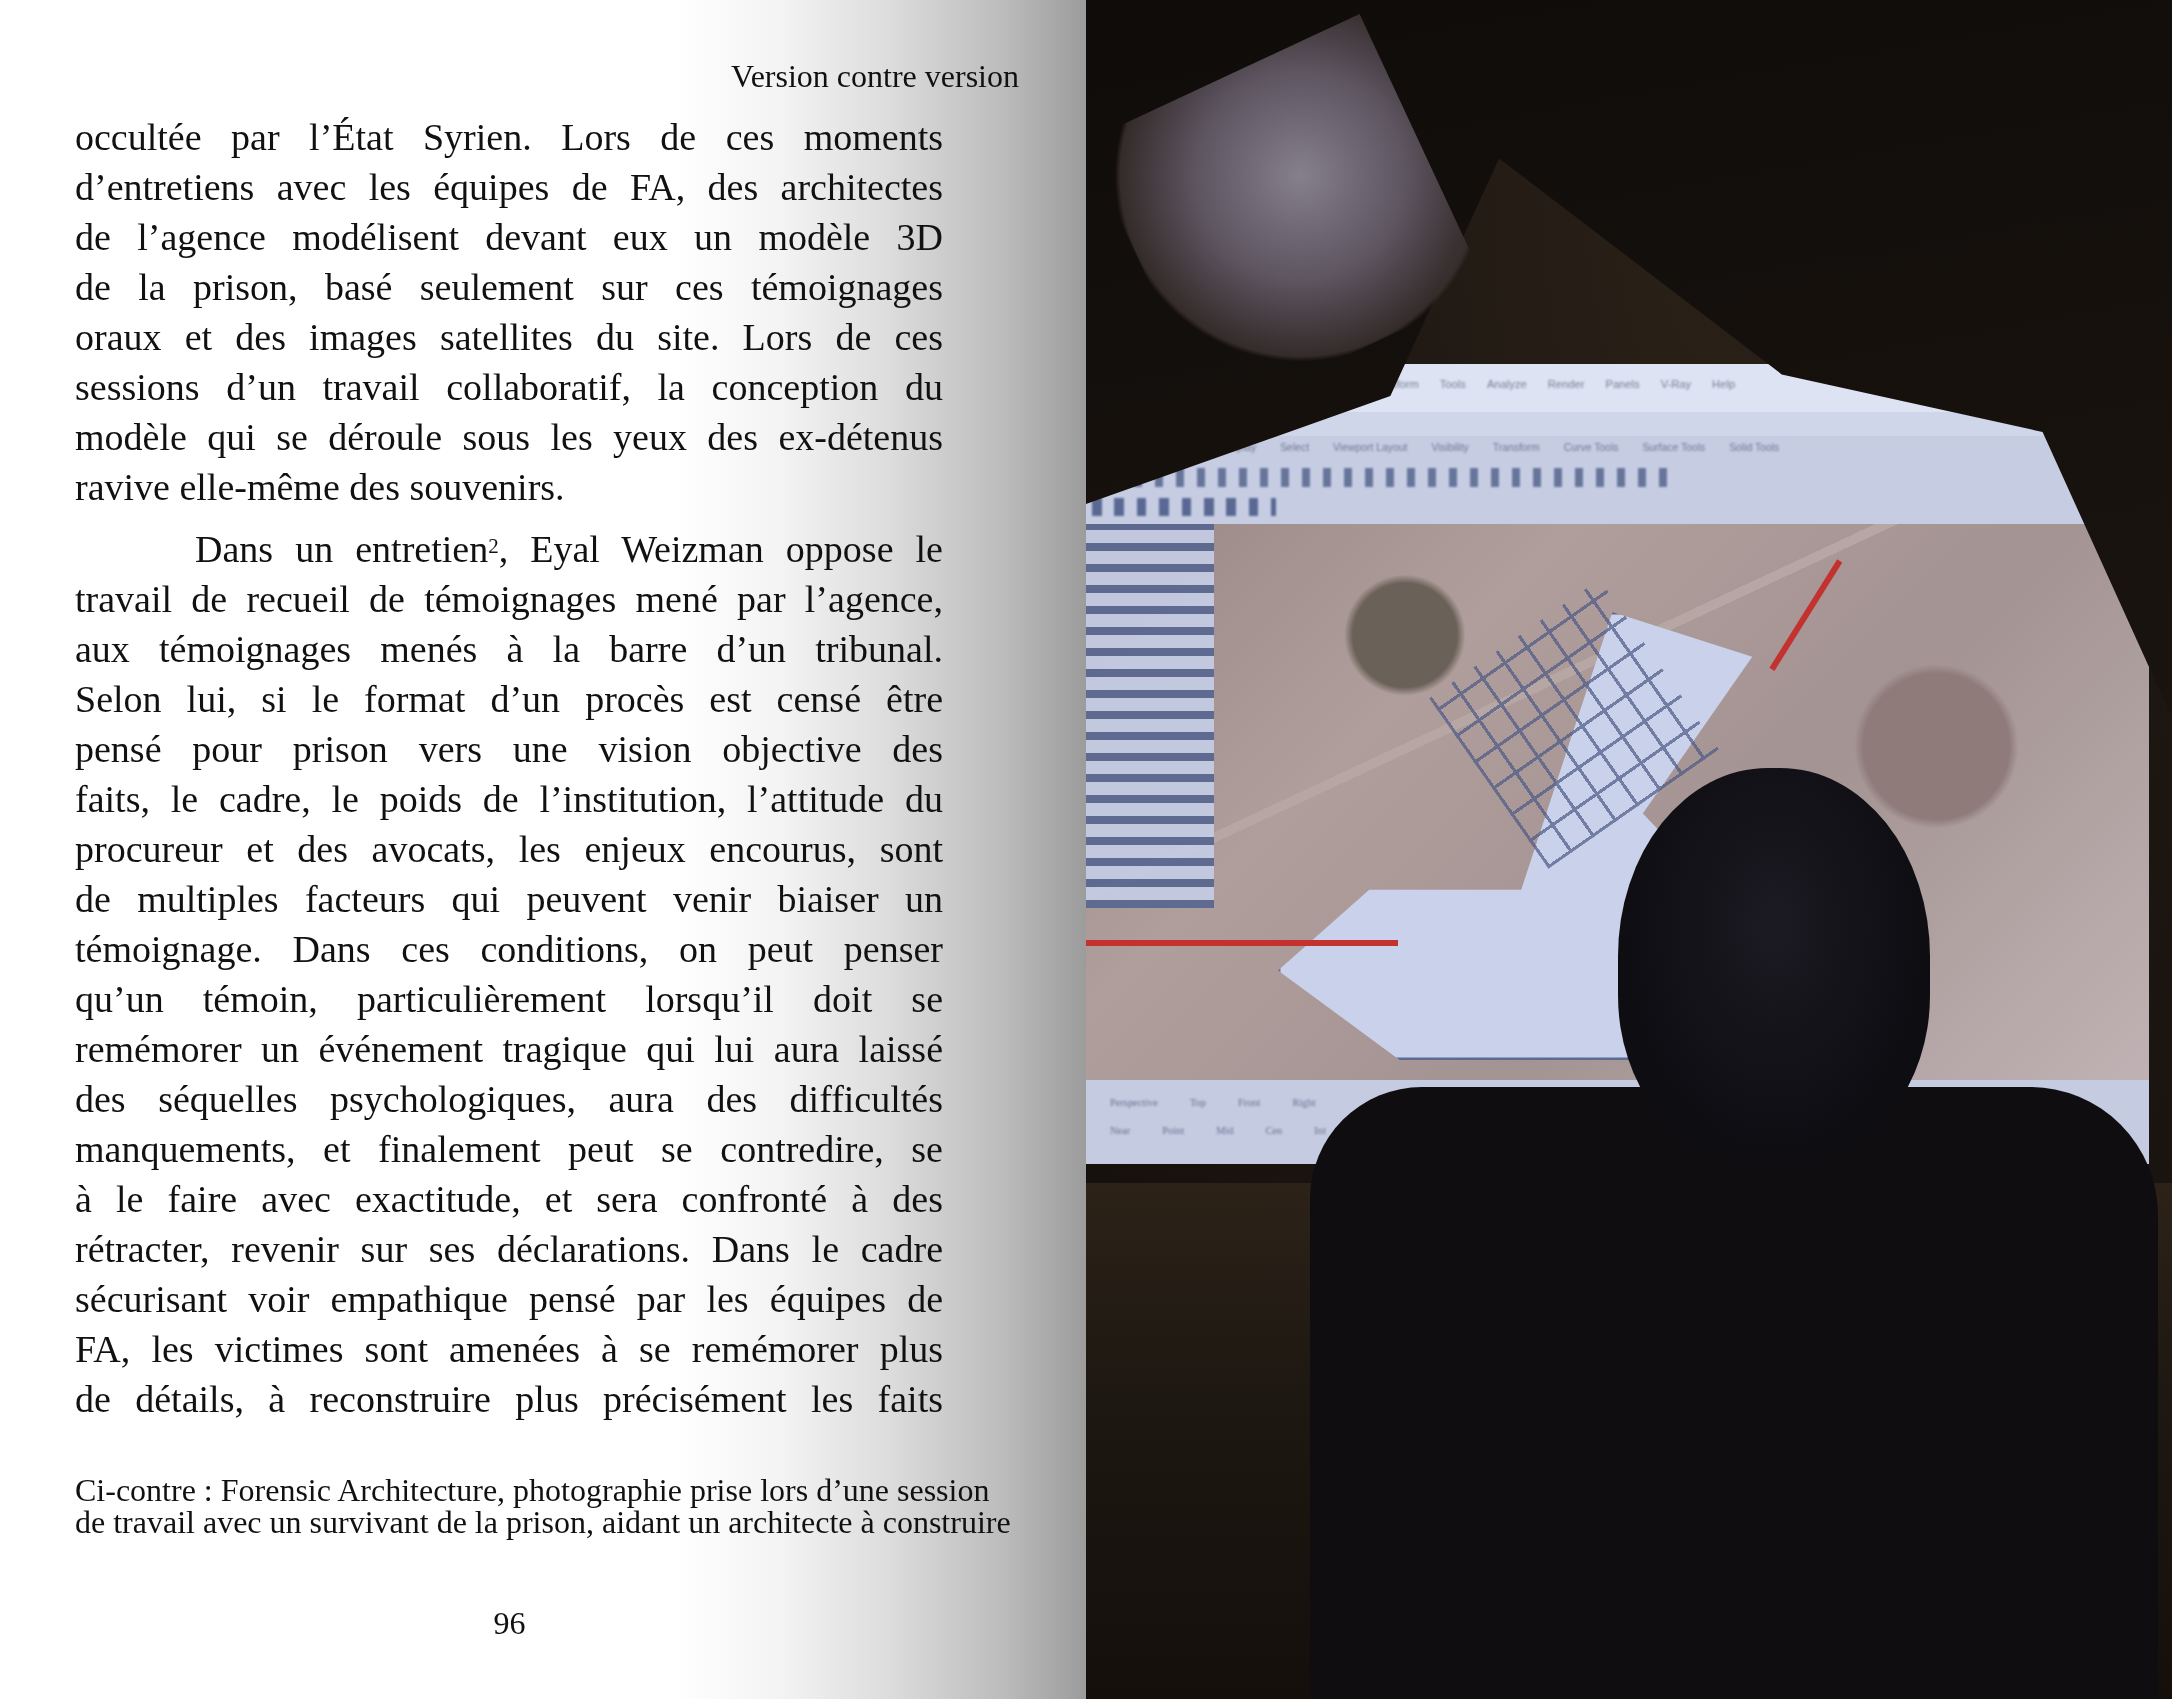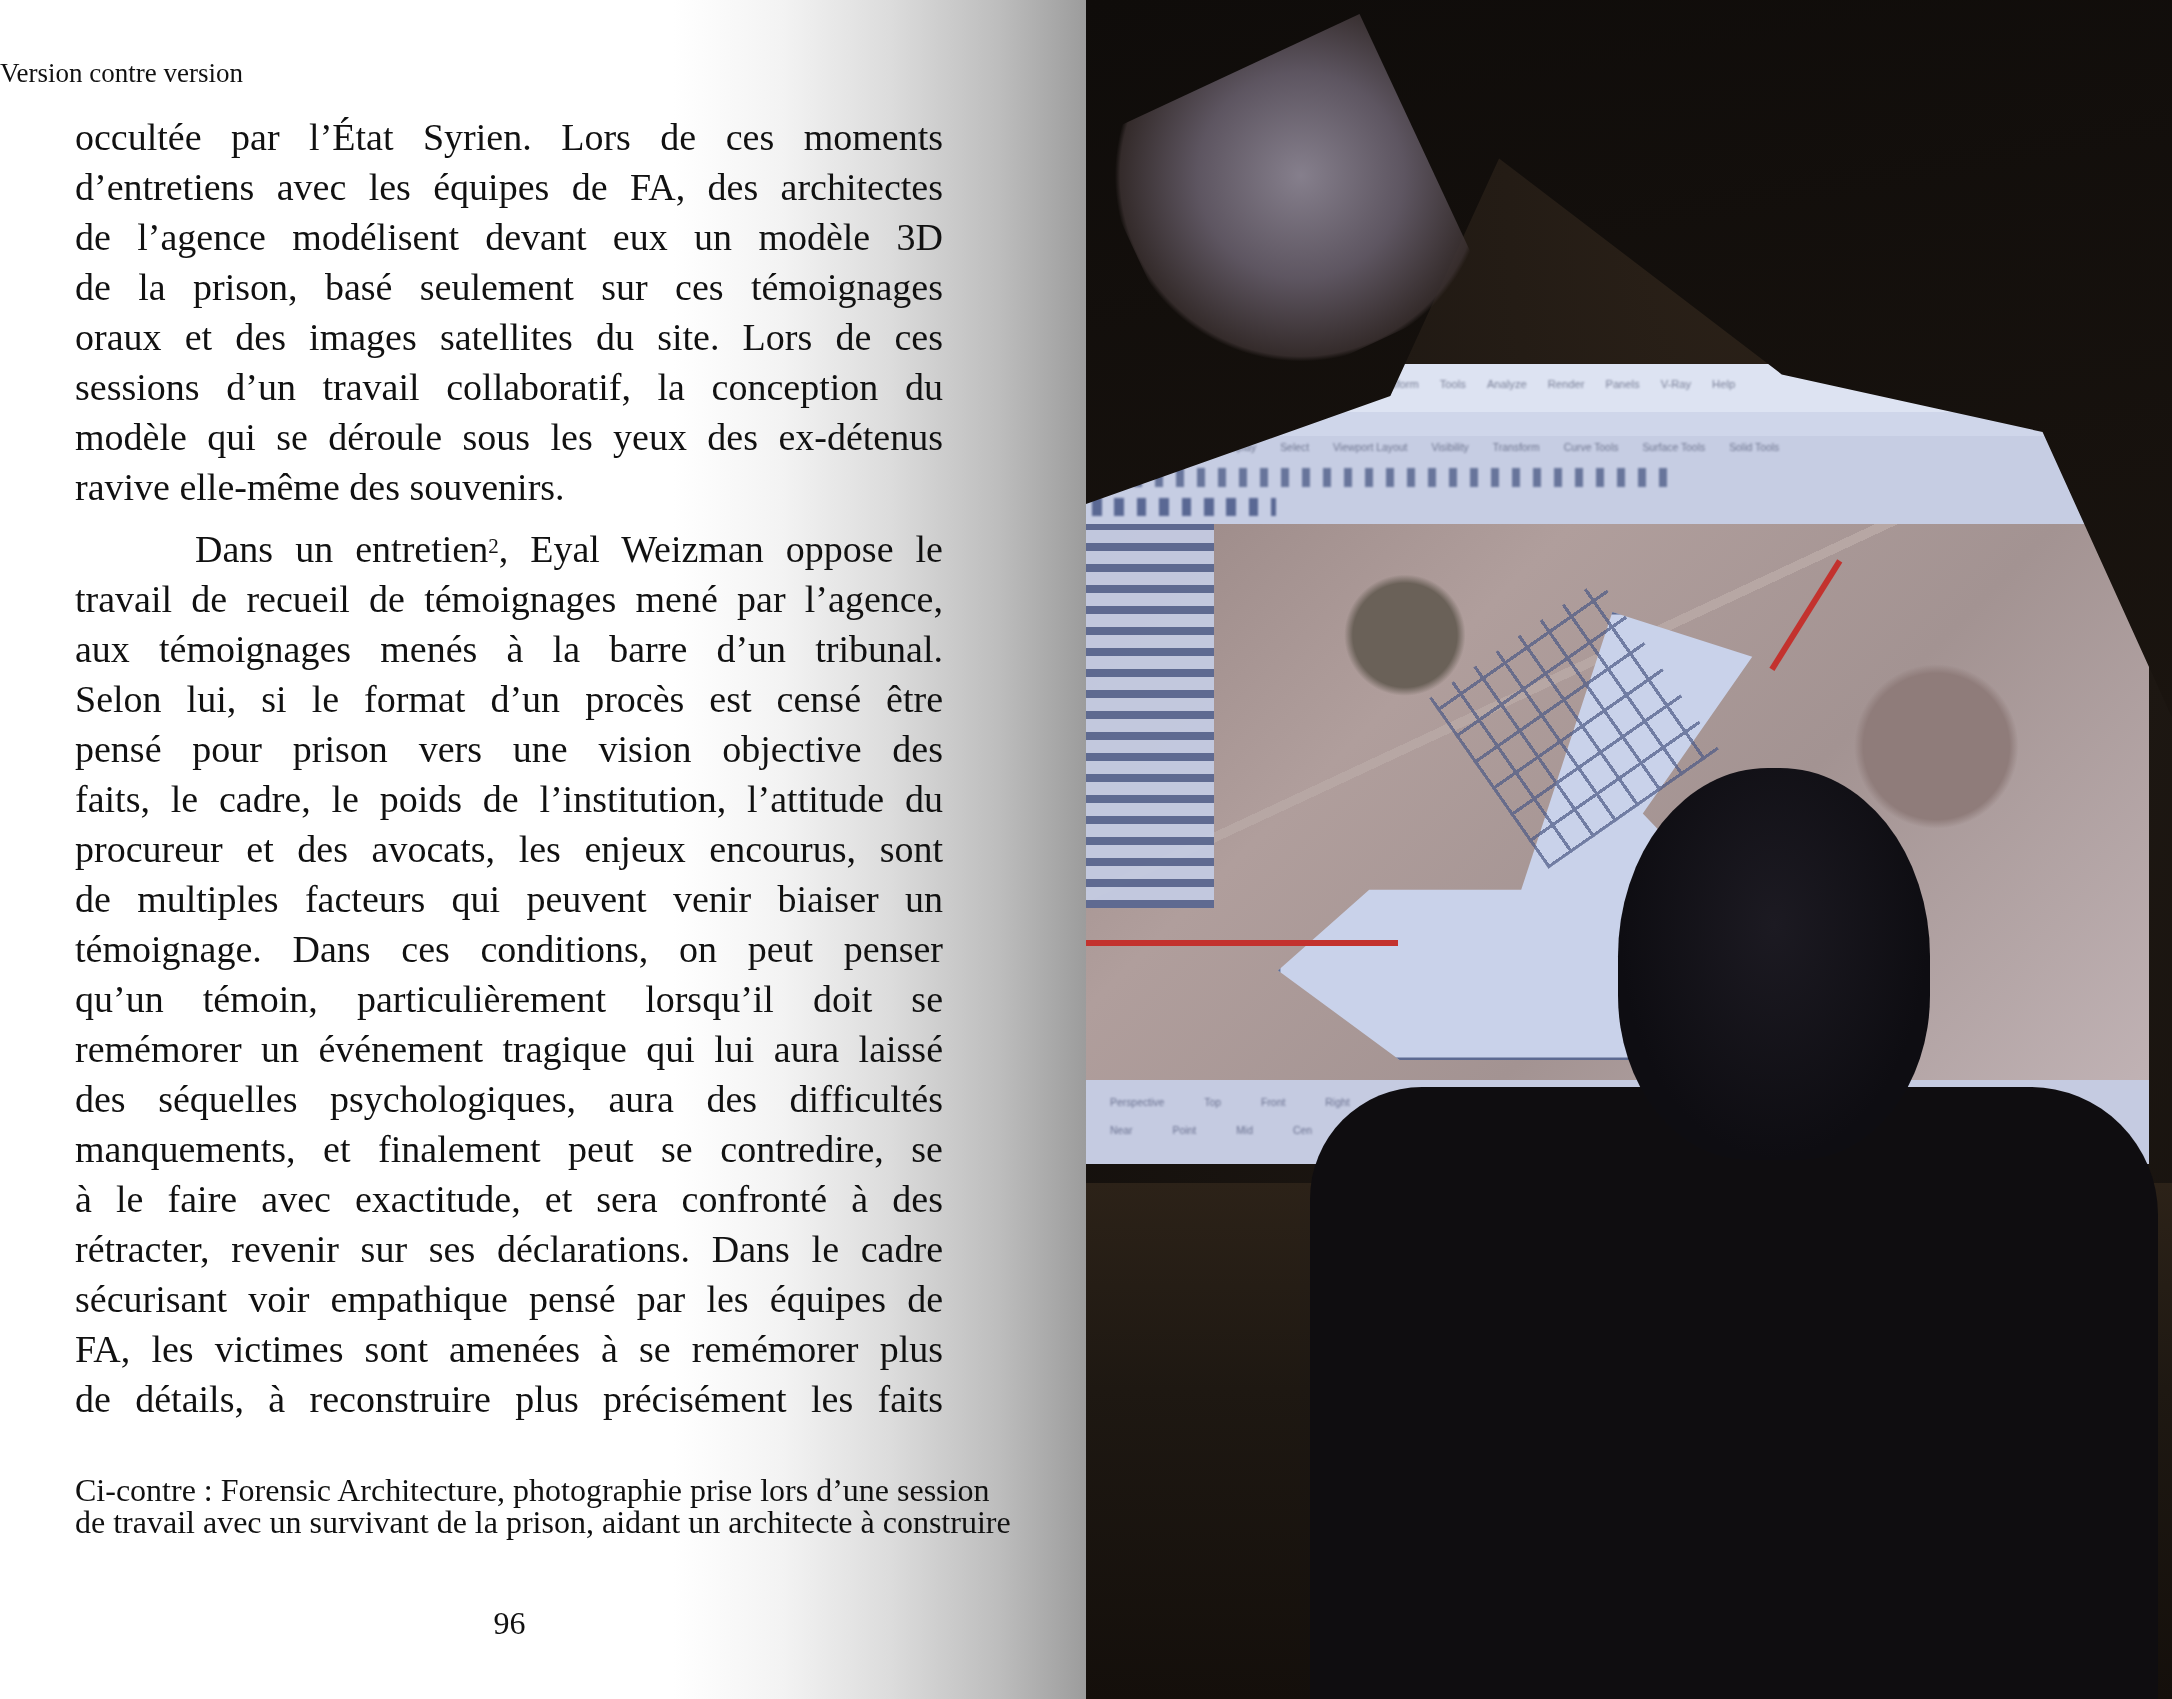--- a/index.html
+++ b/index.html
@@ -3,22 +3,22 @@
 <meta charset="utf-8">
 <style>
   html, body { margin:0; padding:0; }
   body { width:2172px; height:1700px; position:relative; overflow:hidden; background:#111; }
   .page-left {
     position:absolute; left:0; top:0; width:1086px; height:1700px;
     background: linear-gradient(to right, #ffffff 0%, #ffffff 62%, #f3f3f3 72%, #dcdcdc 82%, #bdbdbd 92%, #9c9c9c 100%);
     font-family: "Liberation Serif", "DejaVu Serif", serif; color:#111;
   }
   .running-head {
-    position:absolute; top:58px; left:0; width:1019px; text-align:left;
-    font-size:27px; letter-spacing:0px;
+    position:absolute; top:58px; left:0; width:1019px; text-align:right;
+    font-size:32px; letter-spacing:0px;
   }
   .body-text { position:absolute; left:75px; top:112px; width:868px; }
   .line {
     font-size:38px; line-height:50px; height:50px; white-space:nowrap;
     text-align:justify; text-align-last:justify; display:block;
   }
   .line.indent { padding-left:120px;margin-top:12px; }
   .line.last { text-align-last:left; }
   sup { font-size:21px; vertical-align:top; position:relative; top:-3.2px; }
   .caption { position:absolute; left:75px; top:1474px; width:840px; font-size:32px; line-height:32px; }
@@ -61,21 +61,21 @@
     background: repeating-linear-gradient(90deg, #4d5a86 0 3.2px, transparent 3.2px 27px),
                 repeating-linear-gradient(0deg, #4d5a86 0 3.2px, transparent 3.2px 32px);
     opacity:.7;
   }
   .red-bar { position:absolute; height:6.4px; background:#c3322e; }
   .side-panel { position:absolute; left:0; top:160px; width:128px; height:384px; background:#c4cbe2;
     background-image: repeating-linear-gradient(0deg, #5b6891 0 8px, transparent 8px 21px),
                       repeating-linear-gradient(90deg, transparent 0 6.4px, #c4cbe2 6.4px 21px);
     opacity:.95; }
   .statusbar { position:absolute; left:0; bottom:0; right:0; height:84px; background:#c5cbe1; }
-  .status-text { position:absolute; left:24px; bottom:48px; display:flex; gap:40px; font-family:Liberation Sans, sans-serif; font-size:10.4px; color:#6a7190; filter:blur(0.8px); }
+  .status-text { position:absolute; left:24px; bottom:48px; display:flex; gap:32px; font-family:Liberation Serif, serif; font-size:10.4px; color:#6a7190; filter:blur(0.8px); }
   .cloth {
     position:absolute; left:0; top:0; width:1087px; height:720px;
     background: linear-gradient(170deg, #0f0c0a 0%, #1a140f 100%);
     clip-path: polygon(0 0, 100% 0, 100% 100%, 88% 60%, 64% 52%, 38% 22%, 28% 55%, 0 70%);
   }
   .hand {
     position:absolute; left:48px; top:64px; width:304px; height:304px;
     background: radial-gradient(ellipse at 60% 40%, #9a93a3 0%, #6b6270 40%, #3a3030 70%, transparent 72%);
     transform:rotate(-25deg); opacity:.85;
   }

